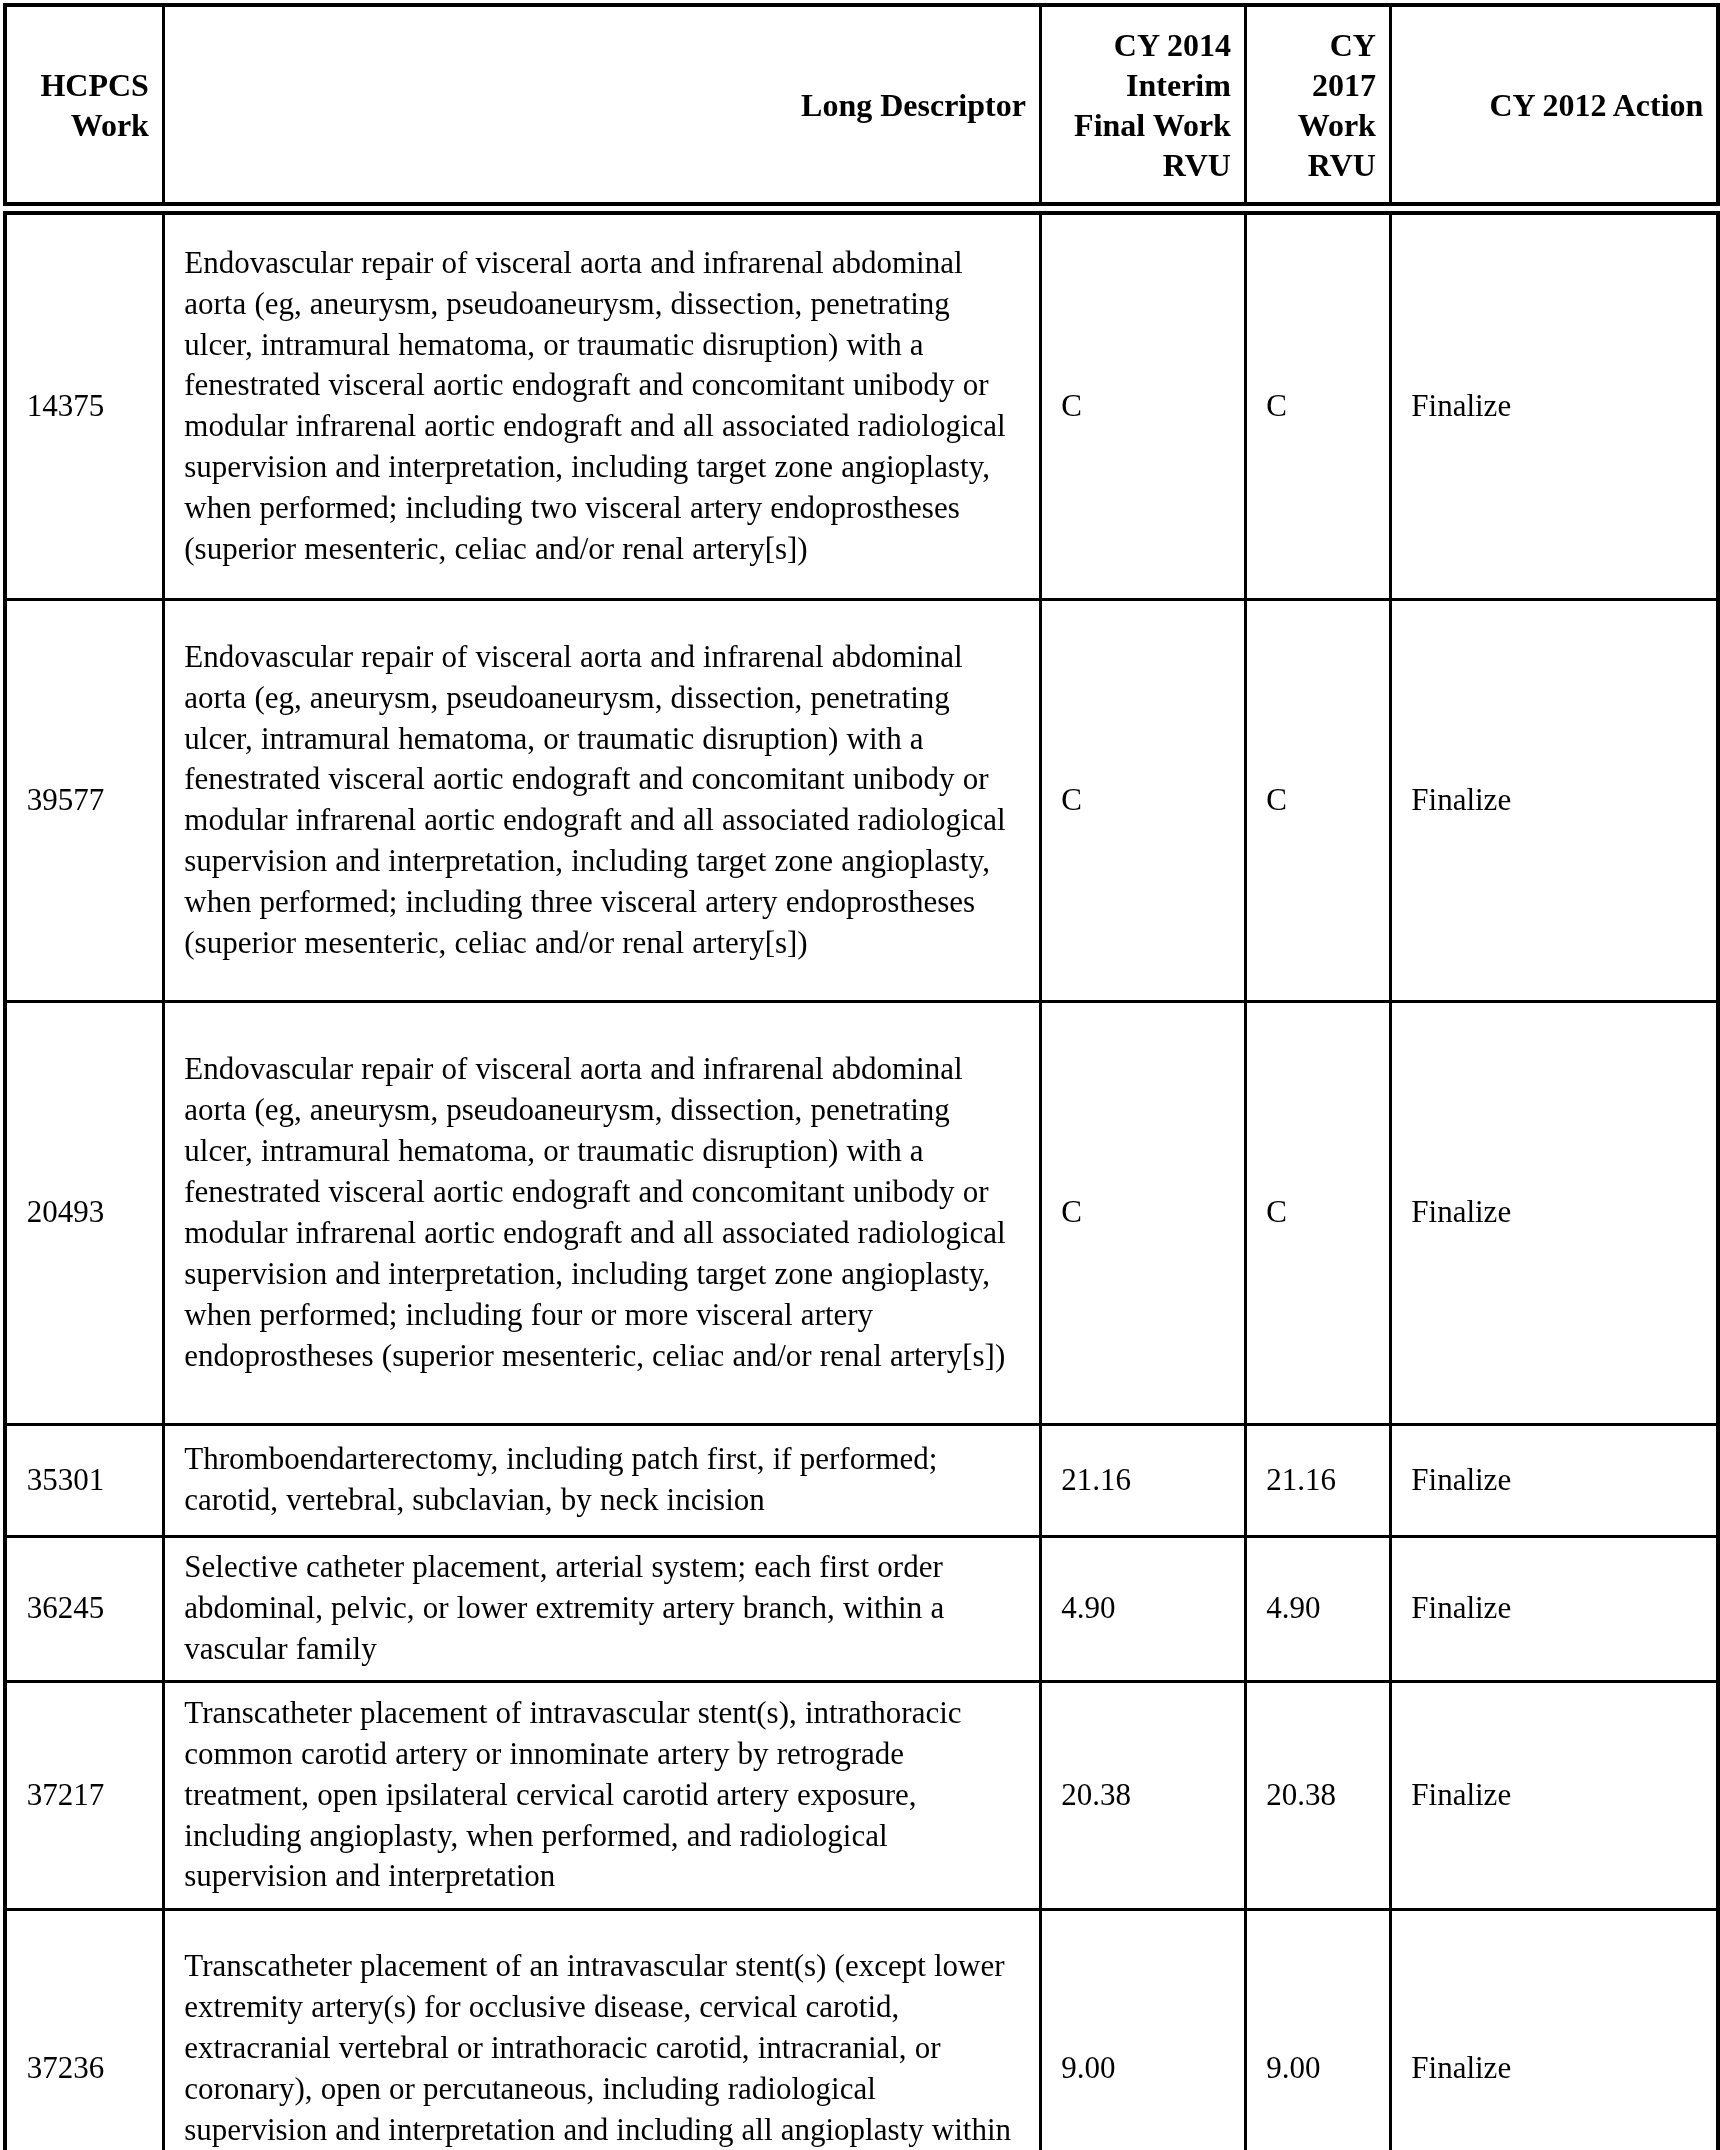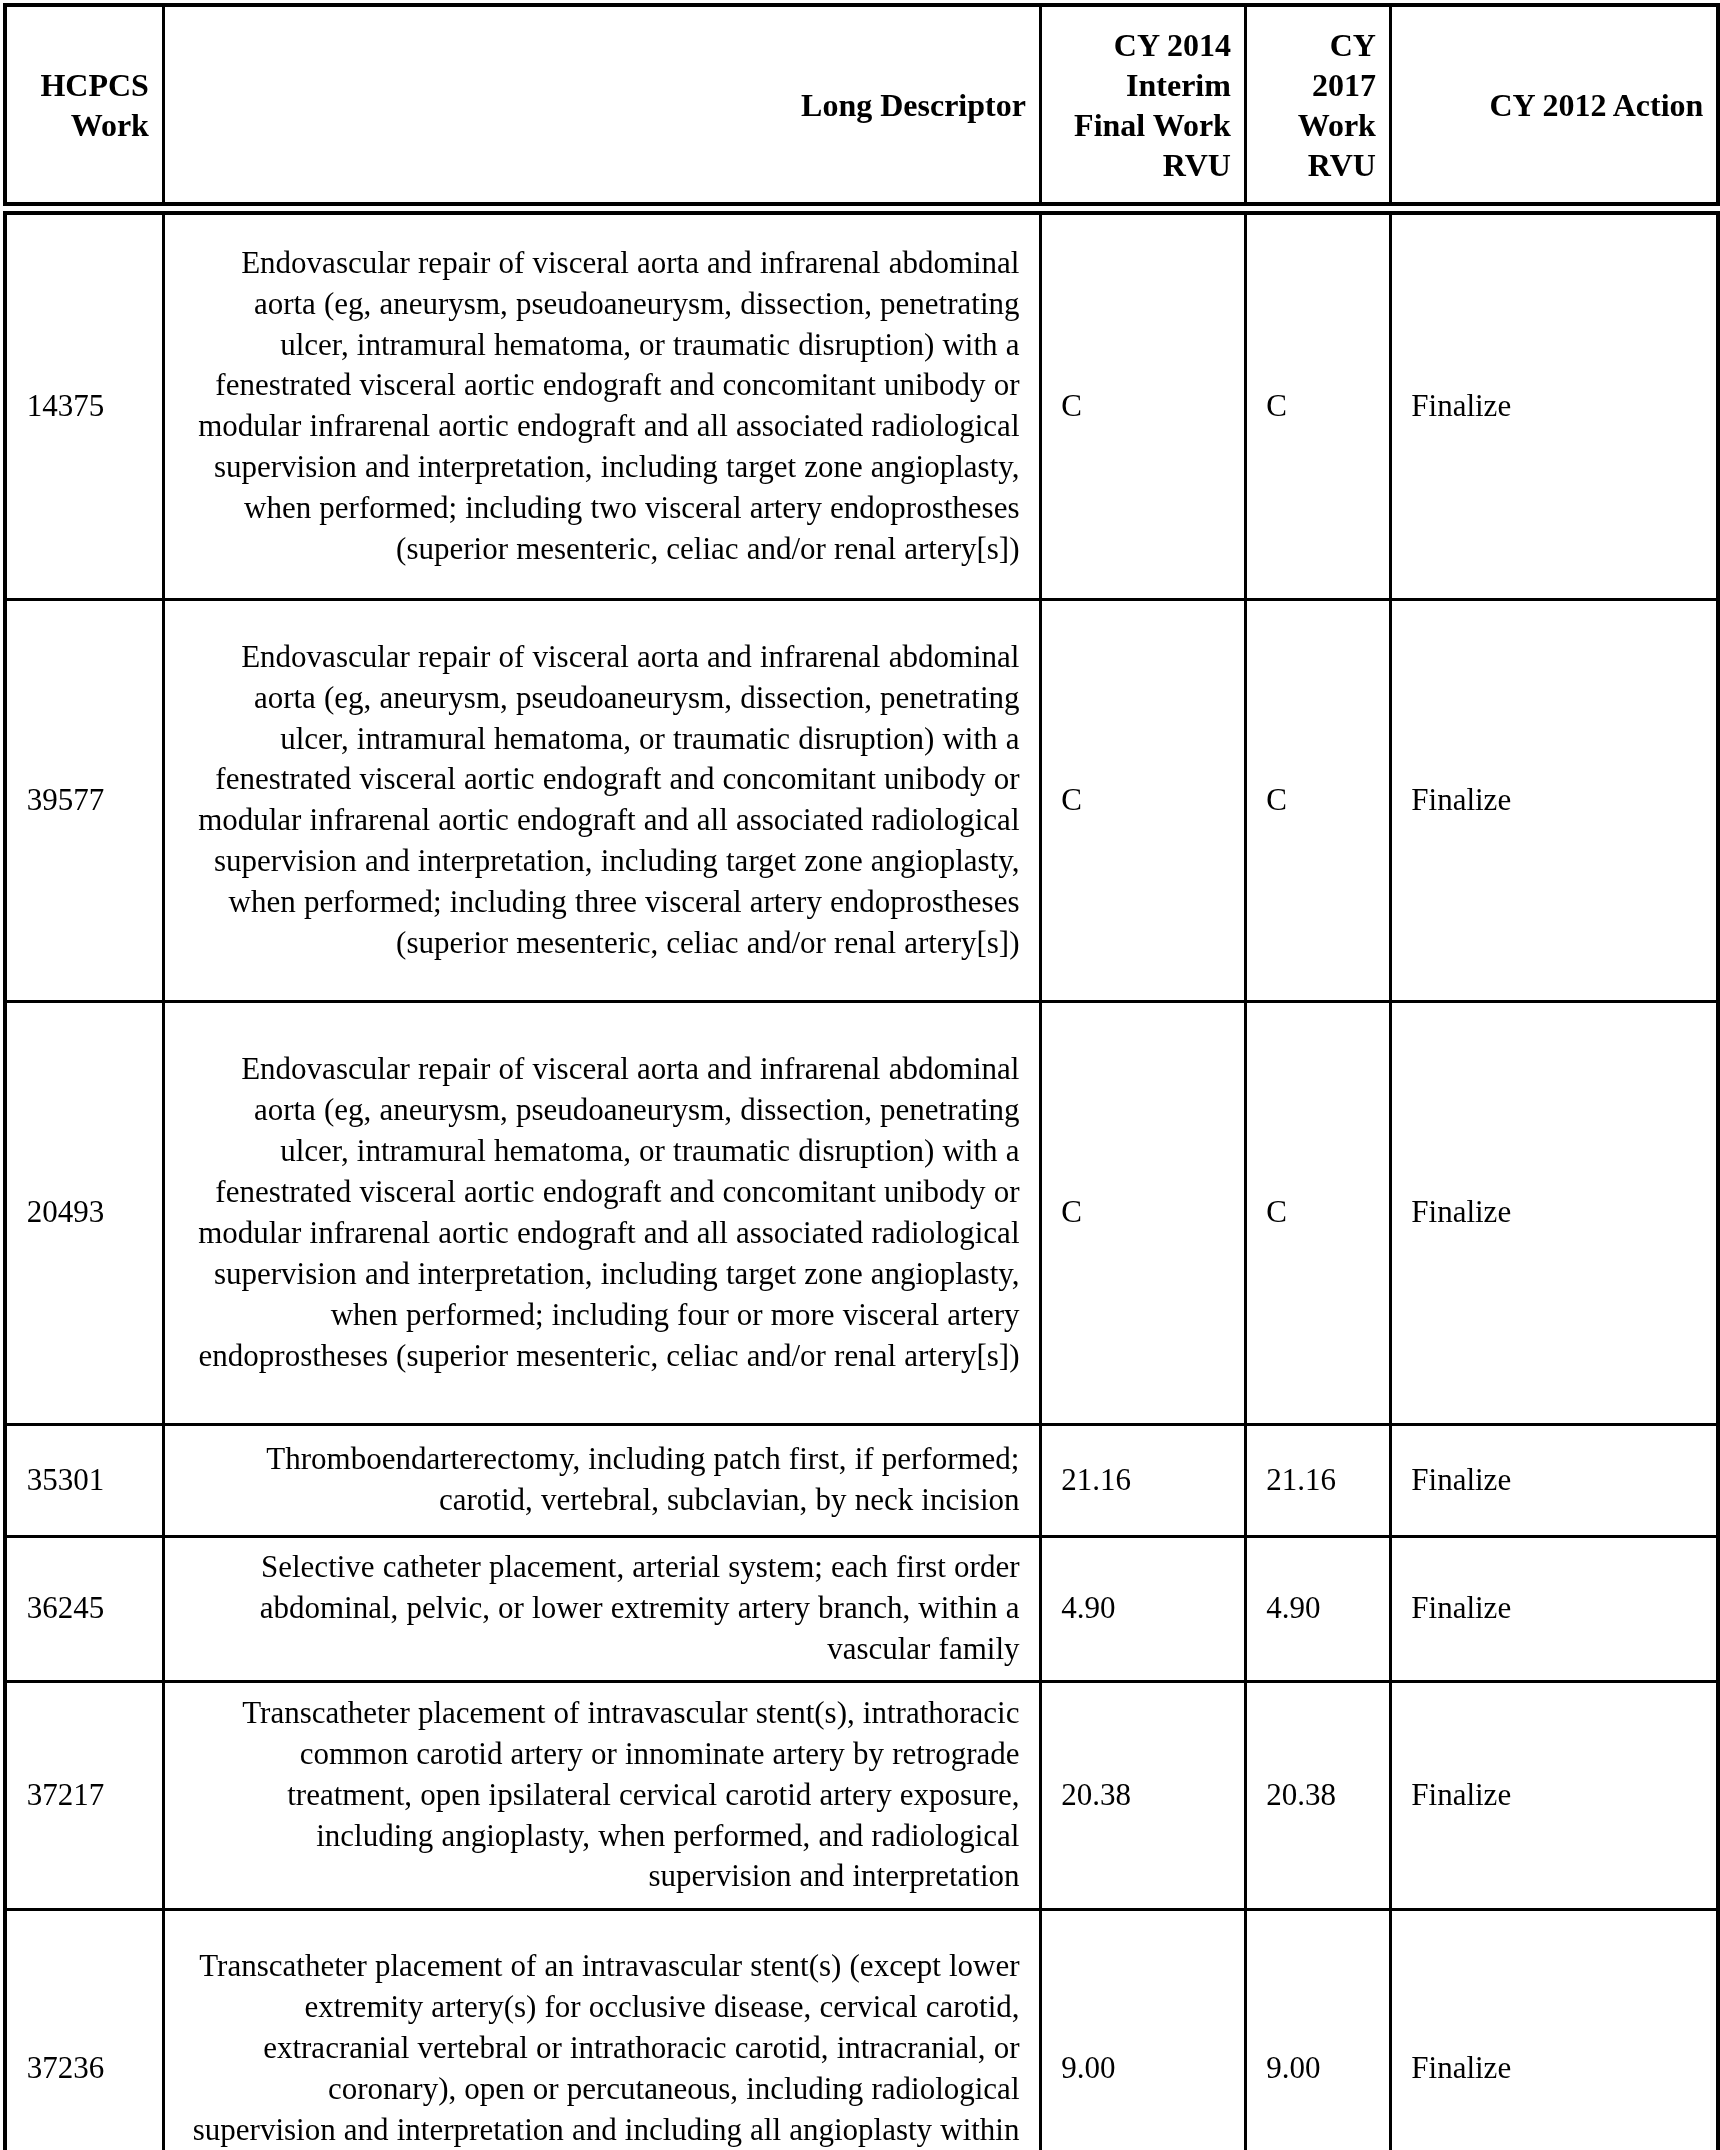--- a/index.html
+++ b/index.html
@@ -44,21 +44,20 @@
     border: 3.4px solid #000000;
     font-size: 31px;
     line-height: 1.32;
     text-align: left;
     vertical-align: middle;
     padding: 9.5px 19.4px;
     word-spacing: 0.4px;
   }
   td.desc {
     vertical-align: middle;
-    text-align: right;
   }
   tr.r-tall-1 { height: 391px; }
   tr.r-tall-2 { height: 402px; }
   tr.r-tall-3 { height: 423px; }
   tr.r-35301  { height: 112px; }
   tr.r-36245  { height: 144px; }
   tr.r-37217  { height: 228px; }
   tr.r-37236  { height: 320px; }
   tr.r-head   { height: 203px; }
 </style>

